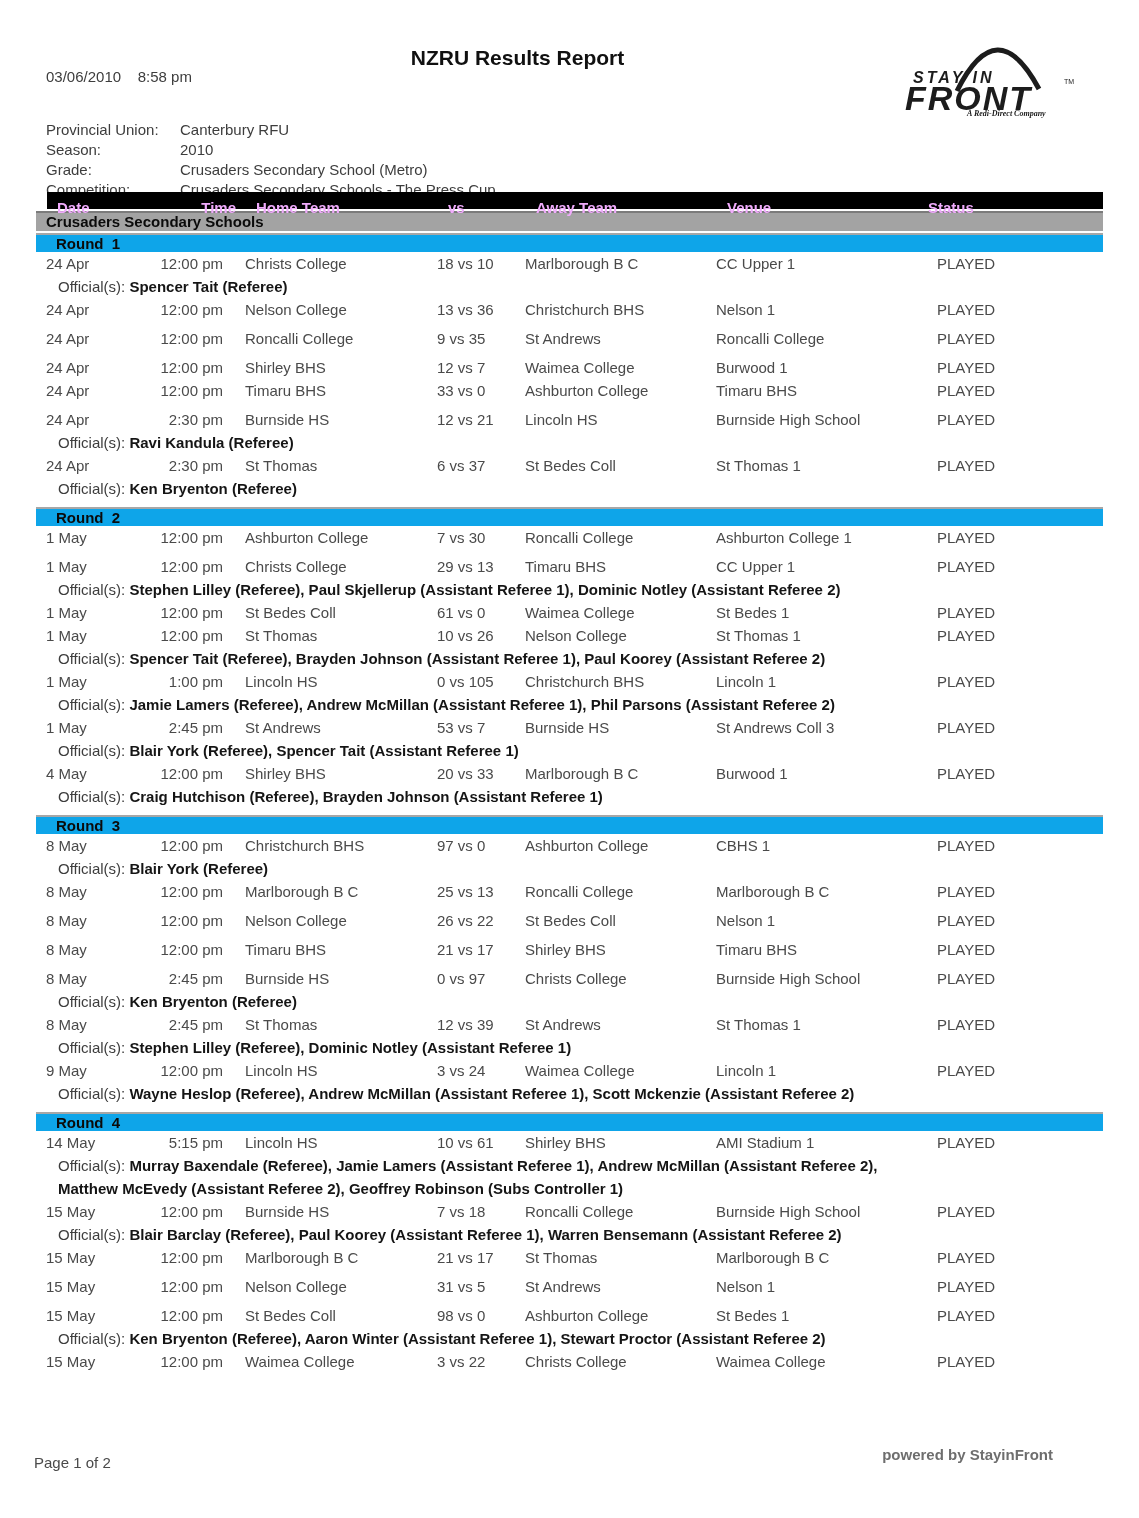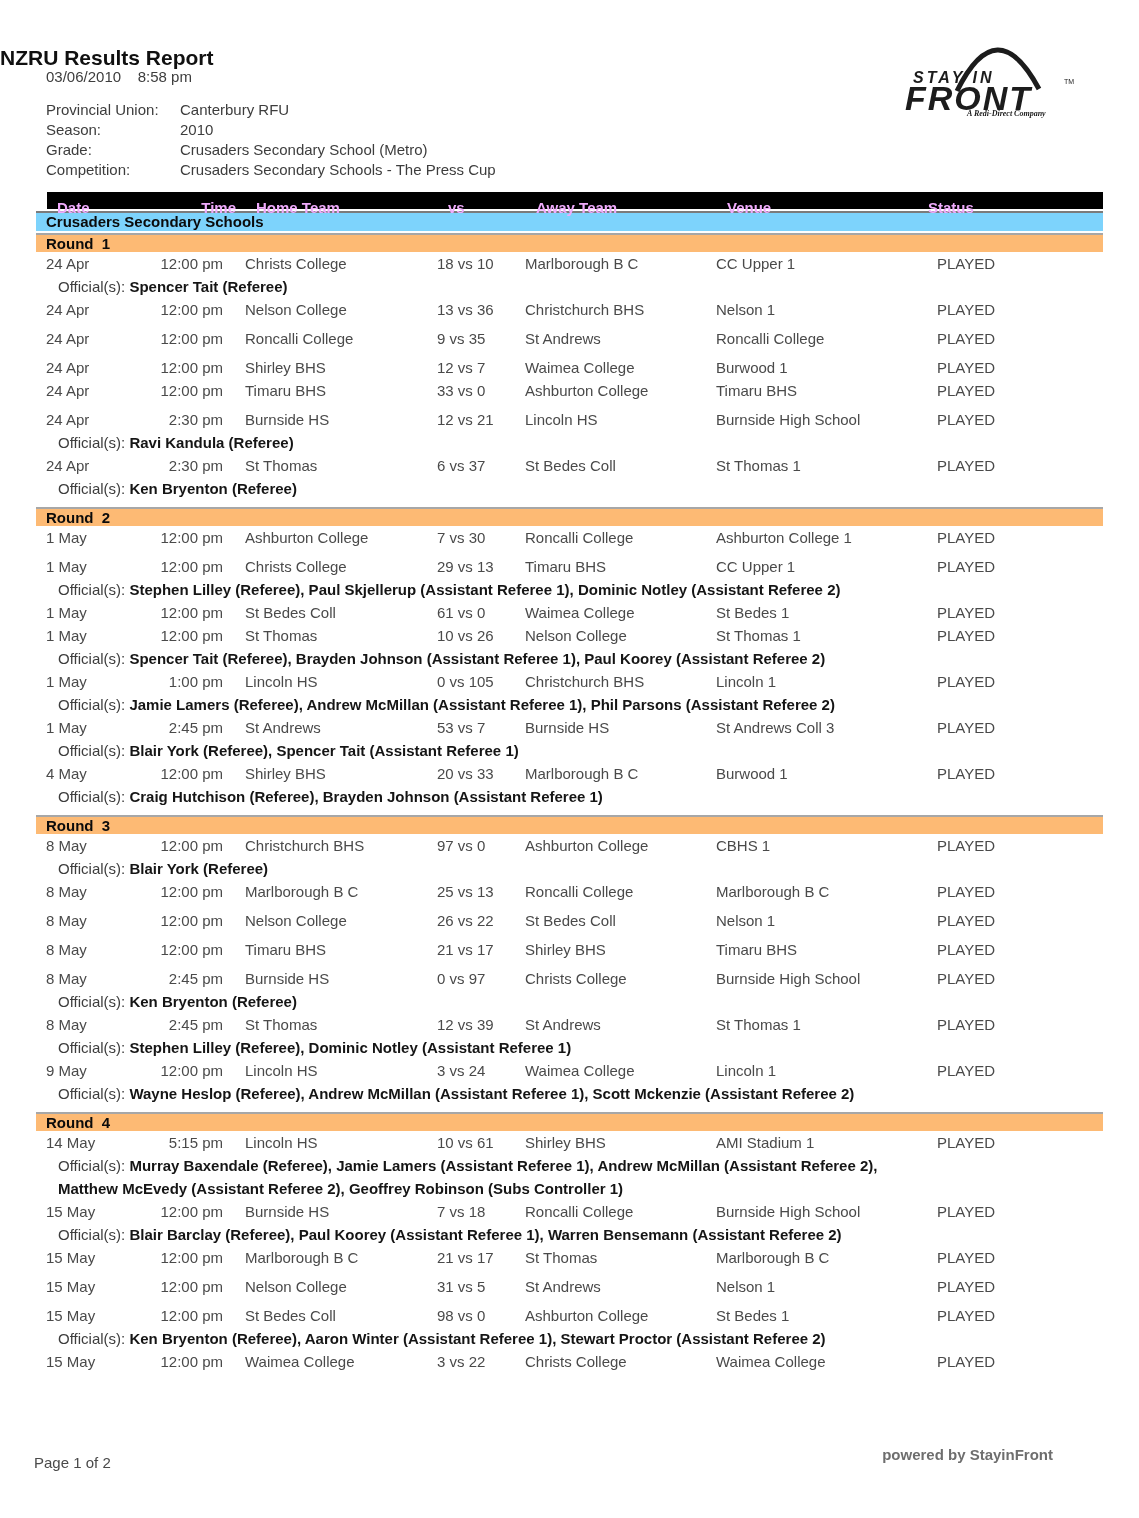--- a/index.html
+++ b/index.html
@@ -1,43 +1,43 @@
 <!DOCTYPE html>
 <html><head>
 <meta charset="utf-8">
 <style>
   html,body { margin:0; padding:0; background:#fff; }
   .page { position:relative; width:1139px; height:1518px; background:#ffffff;
           font-family:"Liberation Sans", sans-serif; overflow:hidden; }
 
   
-  .title { position:absolute; top:46px; left:0; width:1035px; 
+  .title { position:absolute; top:46px; left:0; width:1035px; text-align:center;
            font-size:21px; font-weight:bold; color:#101010; }
   .generated { position:absolute; top:68px; left:46px; font-size:15px; color:#3d3d3d; white-space:pre; }
-  .meta { position:absolute; top:100px; left:46px; font-size:15px; color:#3d3d3d; }
+  .meta { position:absolute; top:120px; left:46px; font-size:15px; color:#3d3d3d; }
   .meta-row { display:flex; height:20px; line-height:20px; }
   .meta-label { width:134px; }
   .logo { position:absolute; top:44px; left:903px; width:180px; height:74px; }
 
   
   .table { position:absolute; top:192px; left:36px; width:1067px; font-size:15px; }
   .grid-row { display:grid; grid-template-columns:121px 68px 212px 88px 191px 201px 1fr; }
   .thead { background:#000000; color:#f0abfc; font-weight:bold; height:17px; line-height:31px;margin-left:11px; }
   .c-date   { padding-left:10px; }
   .c-time   { text-align:right; padding-right:2px; }
   .thead .c-time { text-align:right; padding-left:3px; padding-right:0; }
   .c-home   { padding-left:20px; }
   .c-status { padding-left:20px; }
   .thead .c-status { padding-left:0; }
 
-  .group-band { margin-top:2px; background:#7dd3fc; border-top:2px solid #7b7b7b;
+  .group-band { margin-top:2px; background:#a3a3a3; border-top:2px solid #7b7b7b;
                 height:18px; line-height:18px; font-weight:bold; color:#0b0b0b; padding-left:10px; }
-  .round-band { margin-top:7px; background:#fdba74; border-top:2px solid #a7a7a7;
+  .round-band { margin-top:7px; background:#0ea5e9; border-top:2px solid #a7a7a7;
                 height:17px; line-height:17px; font-weight:bold; color:#0b0b0b;
-                padding-left:10px; white-space:pre; }
+                padding-left:20px; white-space:pre; }
   .round-section:first-of-type .round-band { margin-top:2px; }
 
   .match-row { height:23px; line-height:23px; color:#4a4a4a; }
   .match-row.no-off { margin-bottom:6px; }
   .officials { height:23px; line-height:23px; padding-left:22px; }
   .officials .label { color:#3d3d3d; }
   .officials .names { font-weight:bold; color:#151515; }
 
   
   .page-num { position:absolute; left:34px; top:1454px; font-size:15px; color:#4a4a4a; }

